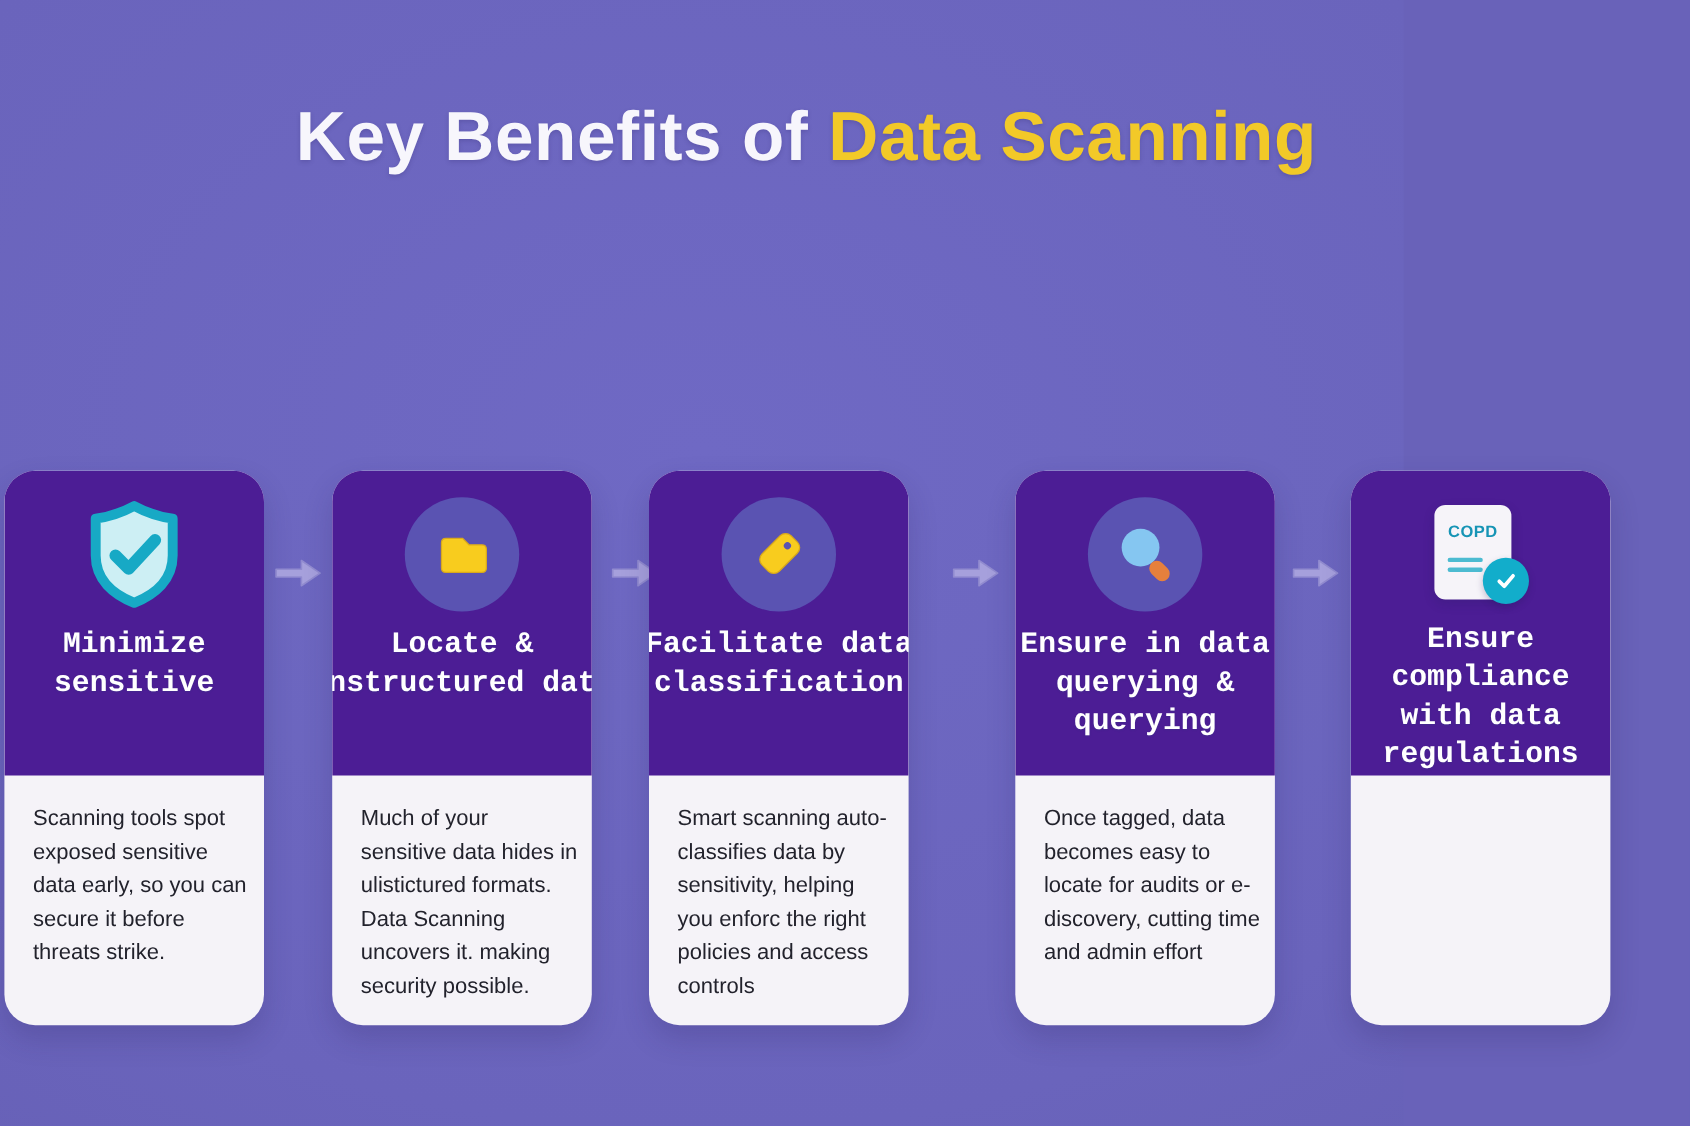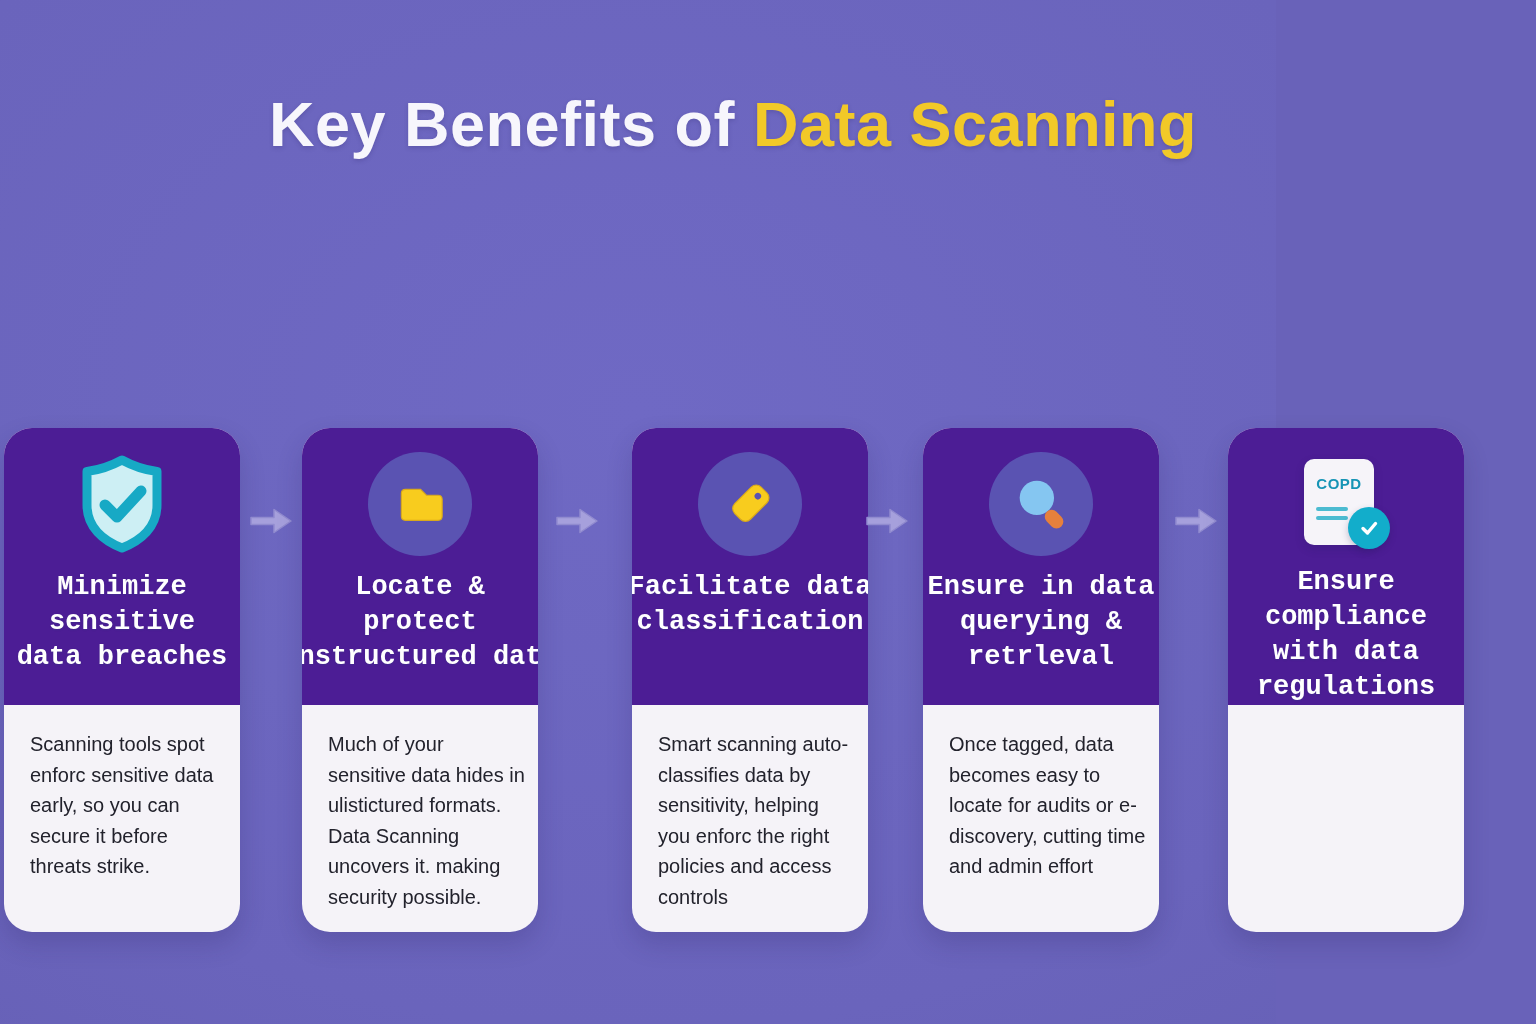--- a/index.html
+++ b/index.html
@@ -88,53 +88,51 @@
     <div class="card-header">
       <div class="icon-area">
         <svg width="102" height="100" viewBox="0 0 100 100">
           <path d="M50 6 C61 12 73 16 85 17.5 V51 C85 73 69 86.5 50 94 C31 86.5 15 73 15 51 V17.5 C27 16 39 12 50 6 Z" fill="#CDEFF4" stroke="#17A9C5" stroke-width="9" stroke-linejoin="round"></path>
           <path d="M33 51 L45 63 L69 37" fill="none" stroke="#17A9C5" stroke-width="11" stroke-linecap="round" stroke-linejoin="round"></path>
         </svg>
       </div>
       <div class="card-title">
         <div class="line">Minimize</div>
         <div class="line">sensitive</div>
-        <div class="line">data breaches</div>
-      </div>
-    </div>
-    <div class="card-body">Scanning tools spot enforc sensitive data early, so you can secure it before threats strike.</div>
+      </div>
+    </div>
+    <div class="card-body">Scanning tools spot exposed sensitive data early, so you can secure it before threats strike.</div>
   </div>
 
   <svg class="flow-arrow" style="left:248px;" viewBox="0 0 46 32">
     <path d="M3 12.5 h23 v-8 l17 11.5 -17 11.5 v-8 H3 Z" fill="#A6A0DC" stroke="#918BCF" stroke-width="1.5" stroke-linejoin="round"></path>
   </svg>
 
   <div class="card" style="left:302px;">
     <div class="card-header">
       <div class="icon-area">
         <div class="icon-circle">
           <svg width="56" height="56" viewBox="0 0 48 48">
             <path d="M8 15 q0-3.5 3.5-3.5 h13 l5 5 h10 q3.5 0 3.5 3.5 v14.5 q0 3.5-3.5 3.5 h-28 q-3.5 0-3.5-3.5 Z" fill="#F8CC1E" stroke="#D9A91B" stroke-width="1"></path>
           </svg>
         </div>
       </div>
       <div class="card-title">
         <div class="line">Locate &amp;</div>
-        <div class="line">protect</div>
         <div class="line">unstructured data</div>
       </div>
     </div>
     <div class="card-body">Much of your sensitive data hides in ulistictured formats. Data Scanning uncovers it. making security possible.</div>
   </div>
 
   <svg class="flow-arrow" style="left:554px;" viewBox="0 0 46 32">
     <path d="M3 12.5 h23 v-8 l17 11.5 -17 11.5 v-8 H3 Z" fill="#A6A0DC" stroke="#918BCF" stroke-width="1.5" stroke-linejoin="round"></path>
   </svg>
 
-  <div class="card" style="left:632px;border-radius:24px;">
+  <div class="card" style="left:590px;">
     <div class="card-header">
       <div class="icon-area">
         <div class="icon-circle">
           <svg width="56" height="56" viewBox="0 0 48 48">
             <g transform="rotate(45 24 24)">
               <rect x="14.5" y="7" width="19" height="32" rx="6" fill="#F8CC1E" stroke="#D9A91B" stroke-width="1"></rect>
               <circle cx="24" cy="14.5" r="2.8" fill="#5A53B2"></circle>
             </g>
           </svg>
         </div>
@@ -157,21 +155,21 @@
         <div class="icon-circle">
           <svg width="66" height="66" viewBox="0 0 48 48">
             <circle cx="21" cy="19.5" r="12.5" fill="#85C6F1"></circle>
             <rect x="28.5" y="27.5" width="10" height="15" rx="5" fill="#E6803C" transform="rotate(-45 33.5 35)"></rect>
           </svg>
         </div>
       </div>
       <div class="card-title">
         <div class="line">Ensure in data</div>
         <div class="line">querying &amp;</div>
-        <div class="line">retrleval</div>
+        <div class="line">querying</div>
       </div>
     </div>
     <div class="card-body">Once tagged, data becomes easy to locate for audits or e-discovery, cutting time and admin effort</div>
   </div>
 
   <svg class="flow-arrow" style="left:1173px;" viewBox="0 0 46 32">
     <path d="M3 12.5 h23 v-8 l17 11.5 -17 11.5 v-8 H3 Z" fill="#A6A0DC" stroke="#918BCF" stroke-width="1.5" stroke-linejoin="round"></path>
   </svg>
 
   <div class="card" style="left:1228px;">

